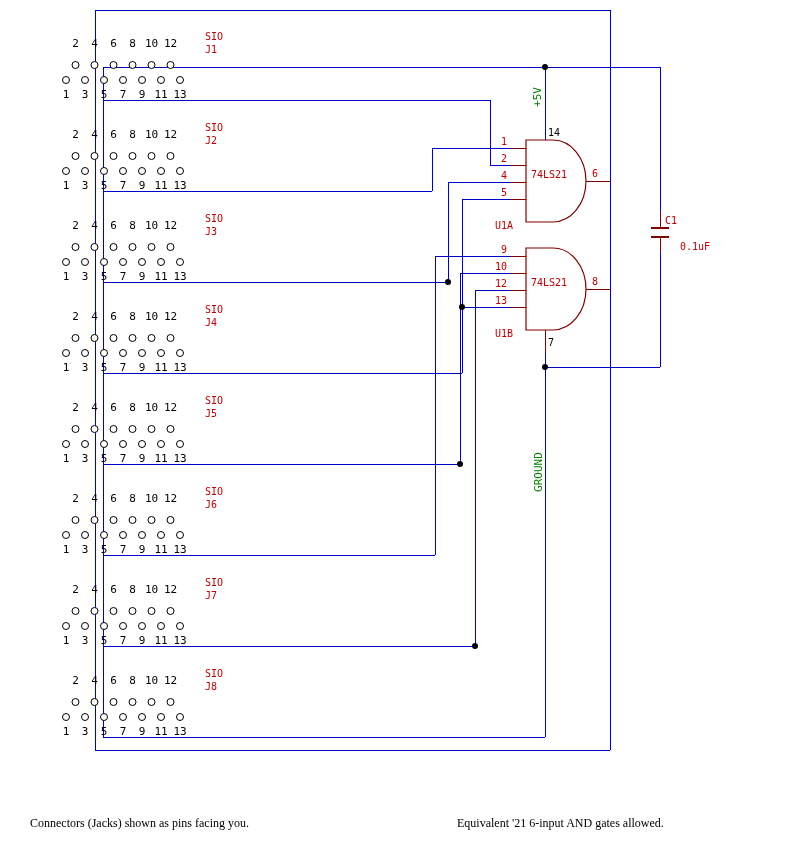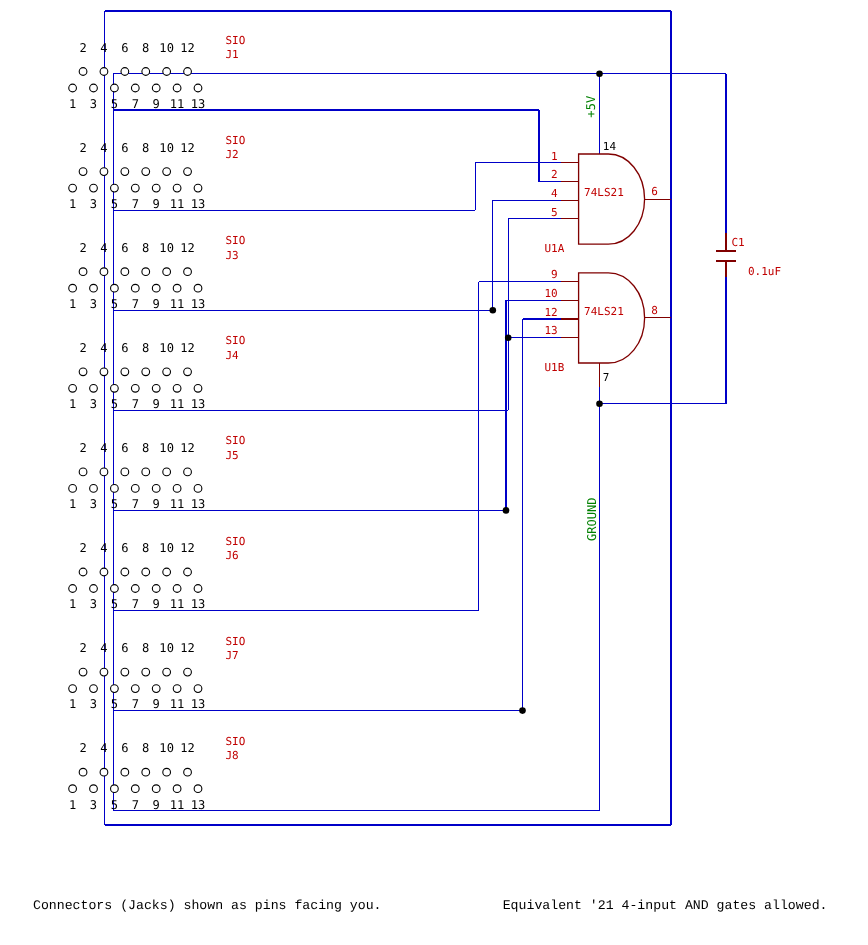--- a/index.html
+++ b/index.html
@@ -8,21 +8,21 @@
     width:789px;height:859px;
     background:#ffffff;
     overflow:hidden;
     font-family:"Liberation Sans",sans-serif;
   }
   .schematic-svg{position:absolute;left:0;top:0;}
   .schematic-svg text{font-family:"DejaVu Sans Mono",monospace;}
   .caption{
     position:absolute;top:816px;
     font-size:12px;color:#000000;white-space:pre;
-    font-family:Liberation Mono, monospace;
+    font-family:Liberation Serif, serif;
   }
   .caption-left{left:30px;}
   .caption-right{left:457px;}
 </style>
 </head>
 <body>
 
 <div class="canvas">
   <svg id="schematic" class="schematic-svg" width="789" height="859" viewBox="0 0 789 859">
       <g>
@@ -352,14 +352,14 @@
         <circle cx="66" cy="717" r="3.5" fill="#ffffff" stroke="#000000" stroke-width="1"></circle>
         <circle cx="85" cy="717" r="3.5" fill="#ffffff" stroke="#000000" stroke-width="1"></circle>
         <circle cx="104" cy="717" r="3.5" fill="#ffffff" stroke="#000000" stroke-width="1"></circle>
         <circle cx="123" cy="717" r="3.5" fill="#ffffff" stroke="#000000" stroke-width="1"></circle>
         <circle cx="142" cy="717" r="3.5" fill="#ffffff" stroke="#000000" stroke-width="1"></circle>
         <circle cx="161" cy="717" r="3.5" fill="#ffffff" stroke="#000000" stroke-width="1"></circle>
         <circle cx="180" cy="717" r="3.5" fill="#ffffff" stroke="#000000" stroke-width="1"></circle>
       </g>
     </svg>
   <div class="caption caption-left">Connectors (Jacks) shown as pins facing you.</div>
-  <div class="caption caption-right">Equivalent '21 4-input AND gates allowed.</div>
+  <div class="caption caption-right">Equivalent '21 6-input AND gates allowed.</div>
 </div>
 
 </body></html>

